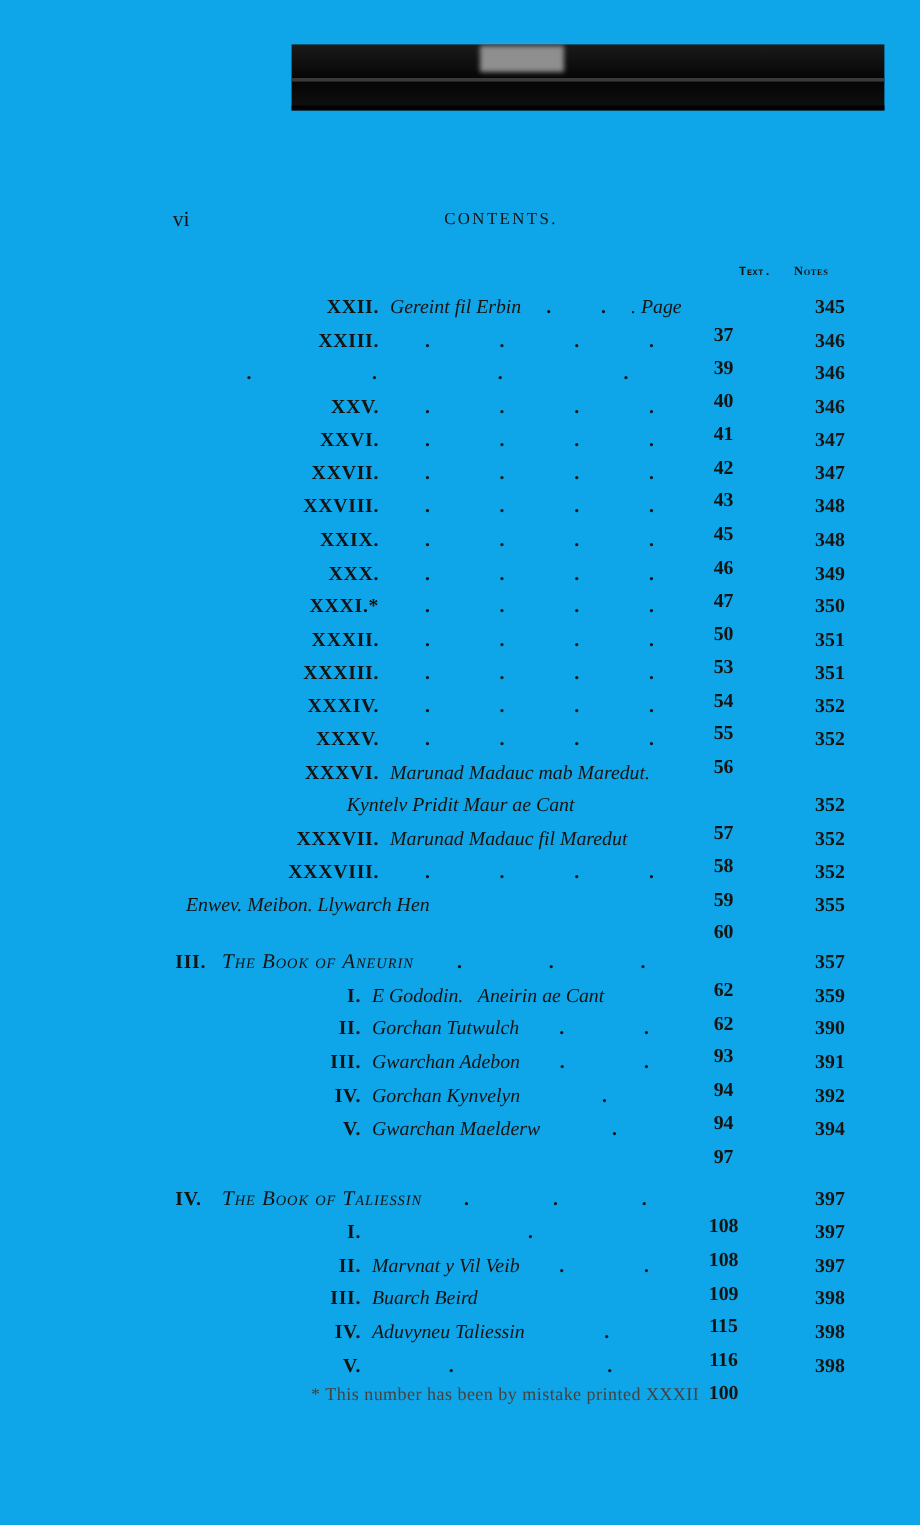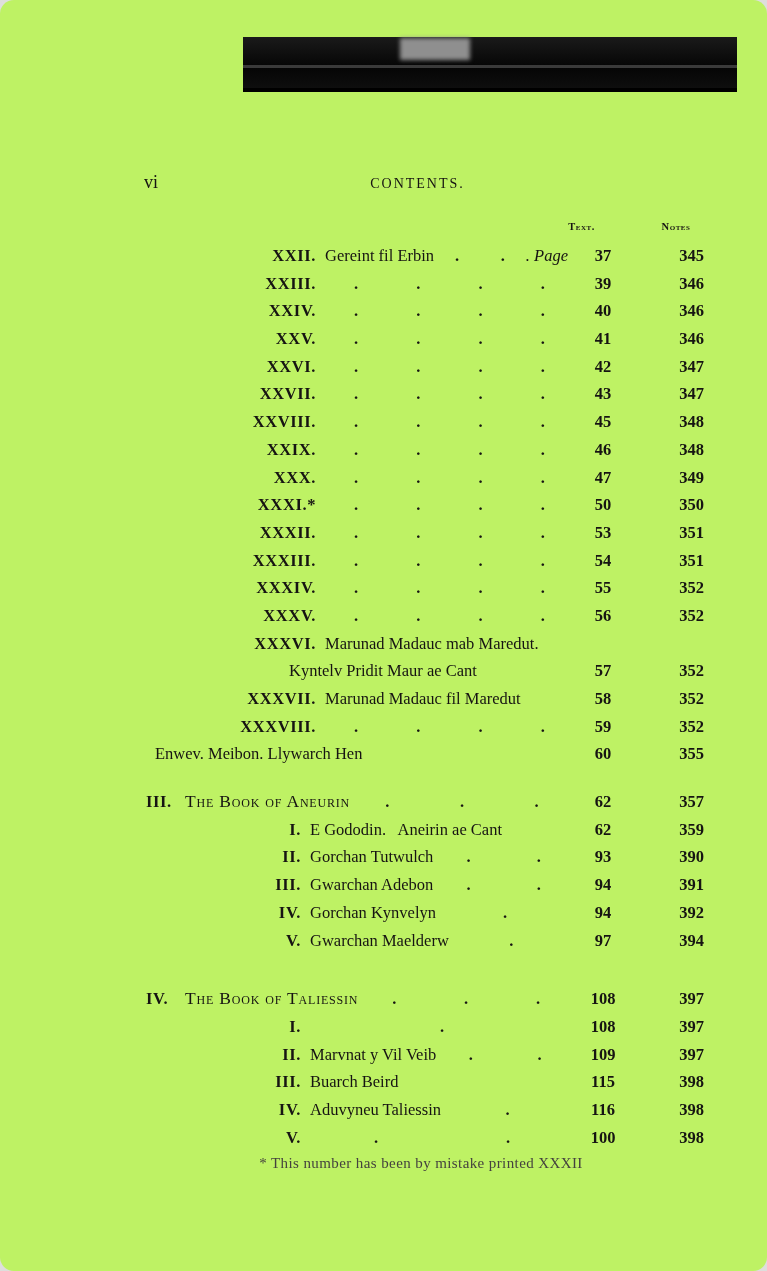--- a/index.html
+++ b/index.html
@@ -1,50 +1,49 @@
 <!DOCTYPE html>
 <html><head>
 <meta charset="utf-8">
 <style>
   html,body{margin:0;padding:0;background:#dededc;}
   .page{
     position:relative;width:767px;height:1271px;margin:0 auto;
-    background:#bef264;color:#161412;overflow:hidden;
+    background:#0ea5e9;color:#161412;overflow:hidden;
     font-family:"Liberation Serif","DejaVu Serif",serif;
-    border-radius:14px;
   }
   
   .scan-bar{position:absolute;left:243px;top:37px;width:494px;height:55px;
     background:linear-gradient(#1a1a1a,#050505 55%,#101010);}
   .scan-bar .light-patch{position:absolute;left:157px;top:1px;width:70px;height:22px;
     background:#8f8f8f;filter:blur(2px);}
   .scan-bar .seam{position:absolute;left:0;top:28px;width:100%;height:3px;background:#3a3a3a;}
   .scan-bar .bottom-edge{position:absolute;left:0;bottom:0;width:100%;height:4px;background:#000;}
 
   .folio{position:absolute;left:144px;top:172px;font-size:18px;}
   .head-title{position:absolute;left:0;top:176px;width:767px;text-align:center;
     font-size:14px;letter-spacing:2px;padding-left:34px;}
 
   .col-head{position:absolute;top:221px;font-size:10.5px;font-weight:bold;
     font-variant:small-caps;letter-spacing:0.5px;text-align:center;}
-  .col-head.text{left:554px;width:55px;}
+  .col-head.text{left:602px;width:55px;font-family:Liberation Mono, monospace;}
   .col-head.notes{left:650px;width:52px;}
 
   .toc{position:absolute;left:146px;top:242px;width:558px;}
   .row{display:flex;height:27.7px;line-height:27.7px;font-size:16.5px;white-space:pre;}
   .row .num{width:170px;text-align:right;font-weight:bold;letter-spacing:0.6px;flex:none;}
   .row.sub .num{width:155px;}
   .row.section .num{width:auto;min-width:30px;text-align:left;}
   .row.cont .num{width:134px;}
-  .row .title{margin-left:9px;flex:none;}
+  .row .title{margin-left:9px;flex:none;font-style:italic;}
   .row.section .title{font-variant:small-caps;font-size:17.5px;letter-spacing:0.8px;}
   .row .leader{flex:1;display:flex;justify-content:space-around;}
   .row .dot{font-weight:bold;}
   .row .pagelbl{font-style:italic;margin-right:6px;flex:none;}
-  .row .pg{width:58px;text-align:center;font-weight:bold;flex:none;}
+  .row .pg{width:58px;text-align:center;font-weight:bold;flex:none;margin-top:23px;}
   .row .nt{width:72px;text-align:right;font-weight:bold;flex:none;}
   .section-block{margin-top:20px;}
   .section-block.lg{margin-top:31px;}
 
   .footnote{position:absolute;left:142px;top:1155px;width:558px;text-align:center;
     font-size:15px;color:#45423e;letter-spacing:0.4px;filter:blur(0.35px);}
 </style>
 </head>
 <body>
 
@@ -58,21 +57,21 @@
 
   <div class="folio">vi</div>
   <div class="head-title">CONTENTS.</div>
 
   <div class="col-head text">Text.</div>
   <div class="col-head notes">Notes</div>
 
   <div class="toc" id="toc">
       <div class="row main"><span class="num">XXII.</span><span class="title">Gereint fil Erbin</span><span class="leader"><span class="dot">.</span><span class="dot">.</span></span><span class="pagelbl">. Page</span><span class="pg">37</span><span class="nt">345</span></div>
       <div class="row main"><span class="num">XXIII.</span><span class="title"></span><span class="leader"><span class="dot">.</span><span class="dot">.</span><span class="dot">.</span><span class="dot">.</span></span><span class="pg">39</span><span class="nt">346</span></div>
-      <div class="row main"><span class="num">XXIV.</span><span class="title"></span><span class="leader"><span class="dot">.</span><span class="dot">.</span><span class="dot">.</span><span class="dot">.</span></span><span class="pg">40</span><span class="nt">346</span></div>
+      <div class="row main"><span class="title"></span><span class="leader"><span class="dot">.</span><span class="dot">.</span><span class="dot">.</span><span class="dot">.</span></span><span class="pg">40</span><span class="nt">346</span></div>
       <div class="row main"><span class="num">XXV.</span><span class="title"></span><span class="leader"><span class="dot">.</span><span class="dot">.</span><span class="dot">.</span><span class="dot">.</span></span><span class="pg">41</span><span class="nt">346</span></div>
       <div class="row main"><span class="num">XXVI.</span><span class="title"></span><span class="leader"><span class="dot">.</span><span class="dot">.</span><span class="dot">.</span><span class="dot">.</span></span><span class="pg">42</span><span class="nt">347</span></div>
       <div class="row main"><span class="num">XXVII.</span><span class="title"></span><span class="leader"><span class="dot">.</span><span class="dot">.</span><span class="dot">.</span><span class="dot">.</span></span><span class="pg">43</span><span class="nt">347</span></div>
       <div class="row main"><span class="num">XXVIII.</span><span class="title"></span><span class="leader"><span class="dot">.</span><span class="dot">.</span><span class="dot">.</span><span class="dot">.</span></span><span class="pg">45</span><span class="nt">348</span></div>
       <div class="row main"><span class="num">XXIX.</span><span class="title"></span><span class="leader"><span class="dot">.</span><span class="dot">.</span><span class="dot">.</span><span class="dot">.</span></span><span class="pg">46</span><span class="nt">348</span></div>
       <div class="row main"><span class="num">XXX.</span><span class="title"></span><span class="leader"><span class="dot">.</span><span class="dot">.</span><span class="dot">.</span><span class="dot">.</span></span><span class="pg">47</span><span class="nt">349</span></div>
       <div class="row main"><span class="num">XXXI.*</span><span class="title"></span><span class="leader"><span class="dot">.</span><span class="dot">.</span><span class="dot">.</span><span class="dot">.</span></span><span class="pg">50</span><span class="nt">350</span></div>
       <div class="row main"><span class="num">XXXII.</span><span class="title"></span><span class="leader"><span class="dot">.</span><span class="dot">.</span><span class="dot">.</span><span class="dot">.</span></span><span class="pg">53</span><span class="nt">351</span></div>
       <div class="row main"><span class="num">XXXIII.</span><span class="title"></span><span class="leader"><span class="dot">.</span><span class="dot">.</span><span class="dot">.</span><span class="dot">.</span></span><span class="pg">54</span><span class="nt">351</span></div>
       <div class="row main"><span class="num">XXXIV.</span><span class="title"></span><span class="leader"><span class="dot">.</span><span class="dot">.</span><span class="dot">.</span><span class="dot">.</span></span><span class="pg">55</span><span class="nt">352</span></div>

